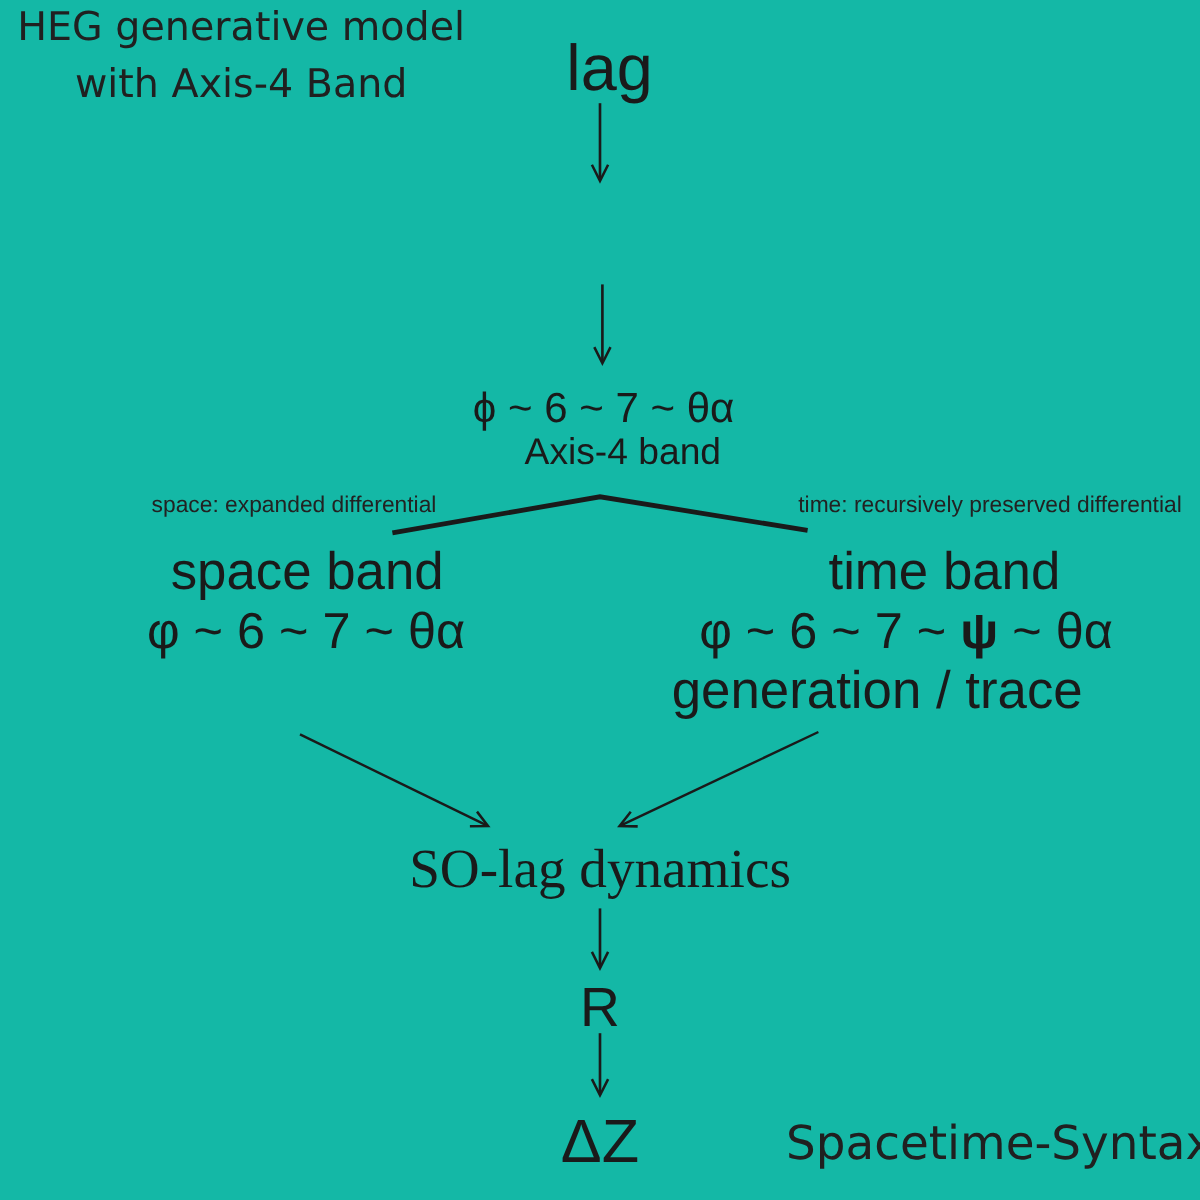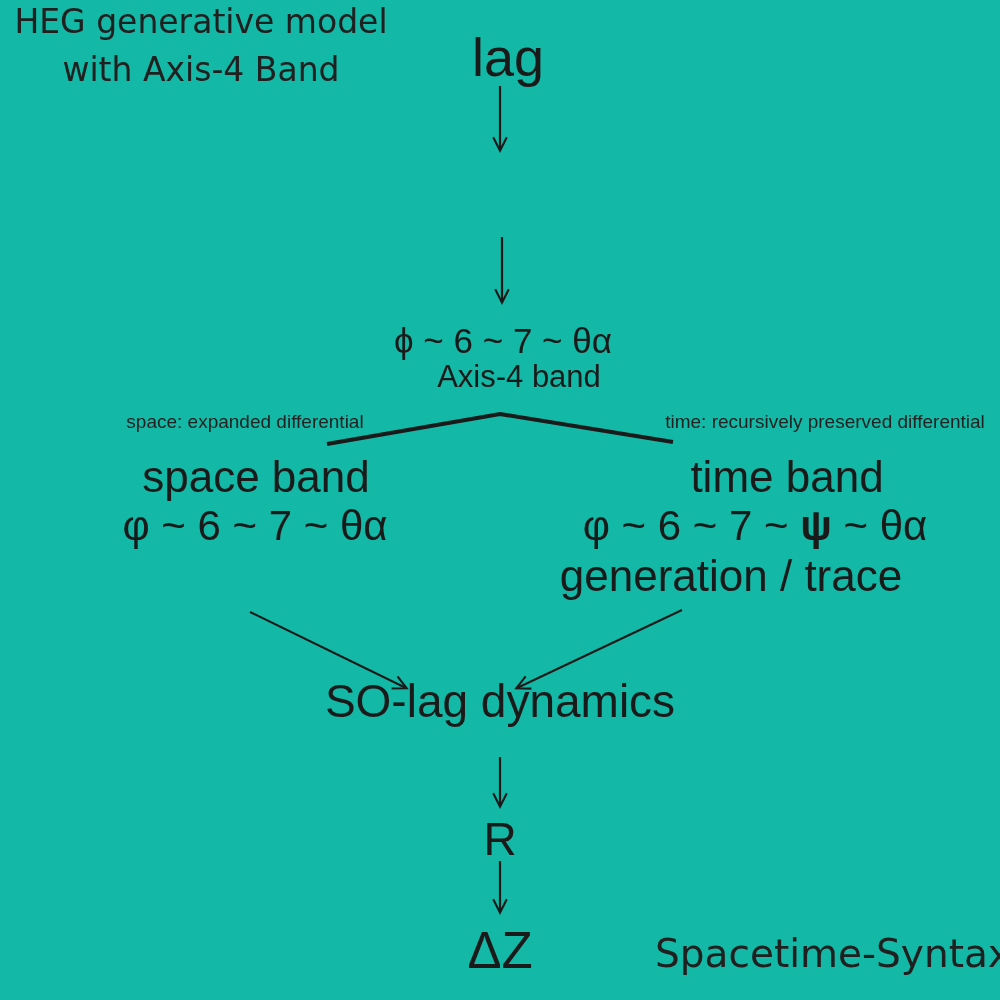--- a/index.html
+++ b/index.html
@@ -45,21 +45,21 @@
   .edge-label.time  { left: 786px; top: 412px; margin-left: 39px; }
   .band-title   { font-size: 44px; }
   .formula      { font-size: 42px; }
   .band-caption { font-size: 44px; }
   .space-title   { left: 256px; top: 455px; }
   .space-formula { left: 255px; top: 505px; }
   .space-caption { left: 256px; top: 554px; }
   .time-title    { left: 787px; top: 455px; }
   .time-formula  { left: 755px; top: 505px; }
   .time-caption  { left: 731px; top: 554px; }
-  .so-lag  { left: 500px; top: 678px; font-size: 46px; }
+  .so-lag  { left: 500px; top: 701px; font-size: 46px; font-family: Liberation Serif, serif; }
   .r-node  { left: 500px; top: 816px; font-size: 46px; }
   .dz-node { left: 500px; top: 925px; font-size: 51px; font-weight: normal; }
   .corner-label {
     left: 833px; top: 934px;
     font-size: 39px;
     font-family: "DejaVu Sans", sans-serif;
     color: #202020;
   }
 </style>
 </head>

